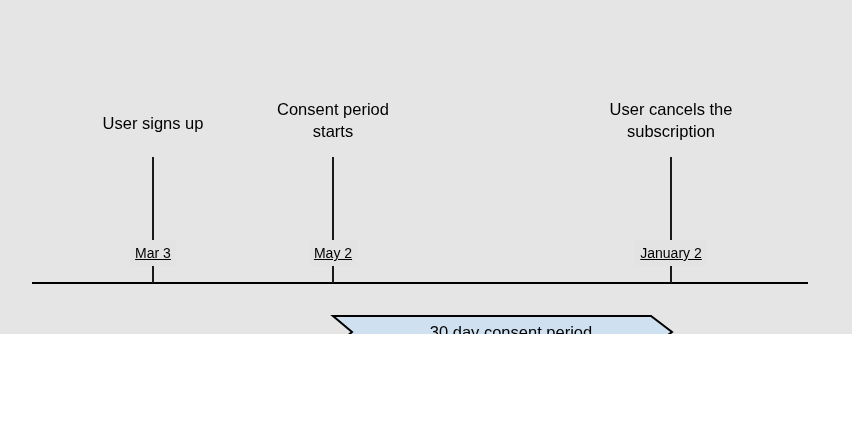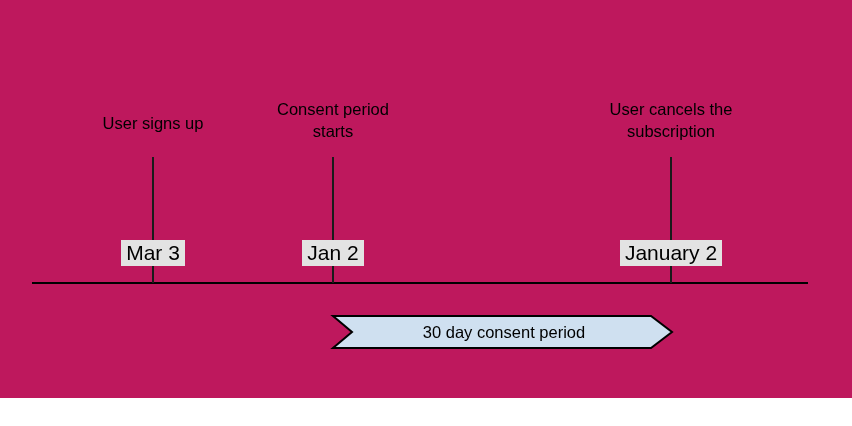--- a/index.html
+++ b/index.html
@@ -7,22 +7,22 @@
     margin: 0;
     padding: 0;
     background: #ffffff;
   }
   body {
     font-family: "Liberation Sans", sans-serif;
   }
   #canvas {
     position: relative;
     width: 852px;
-    height: 398px;
-    background: #be185d;
+    height: 334px;
+    background: #e5e5e5;
     overflow: hidden;
   }
 
   
   .axis-line {
     position: absolute;
     left: 32px;
     top: 282px;
     width: 776px;
     height: 2px;
@@ -62,42 +62,43 @@
     position: absolute;
     top: 240px;
     left: -70px;
     width: 140px;
     text-align: center;
   }
   .marker-date-chip {
     display: inline-block;
     background: #e3e3e3;
     color: #000000;
-    font-size: 21px;
+    font-size: 14px;
     line-height: 24px;
     padding: 1px 5px 1px 5px;
+    text-decoration: underline;
   }
 
   
   .period-banner {
     position: absolute;
     left: 333px;
     top: 315px;
     width: 340px;
     height: 34px;
   }
   .period-banner svg {
     display: block;
     width: 340px;
     height: 34px;
     overflow: visible;
   }
   .period-banner-label {
     position: absolute;
-    left: 1px;
+    left: 8px;
     top: 0;
     width: 340px;
     height: 34px;
     display: flex;
     align-items: center;
     justify-content: center;
     font-size: 16.5px;
     color: #000000;
     pointer-events: none;
   }
@@ -115,21 +116,21 @@
     <div class="marker-date">
       <span class="marker-date-chip">Mar 3</span>
     </div>
   </div>
 
   <div class="marker" style="left:333px;">
     <div class="marker-caption">Consent period
 starts</div>
     <div class="marker-tick"></div>
     <div class="marker-date">
-      <span class="marker-date-chip">Jan 2</span>
+      <span class="marker-date-chip">May 2</span>
     </div>
   </div>
 
   <div class="marker" style="left:671px;">
     <div class="marker-caption">User cancels the
 subscription</div>
     <div class="marker-tick"></div>
     <div class="marker-date">
       <span class="marker-date-chip">January 2</span>
     </div>

